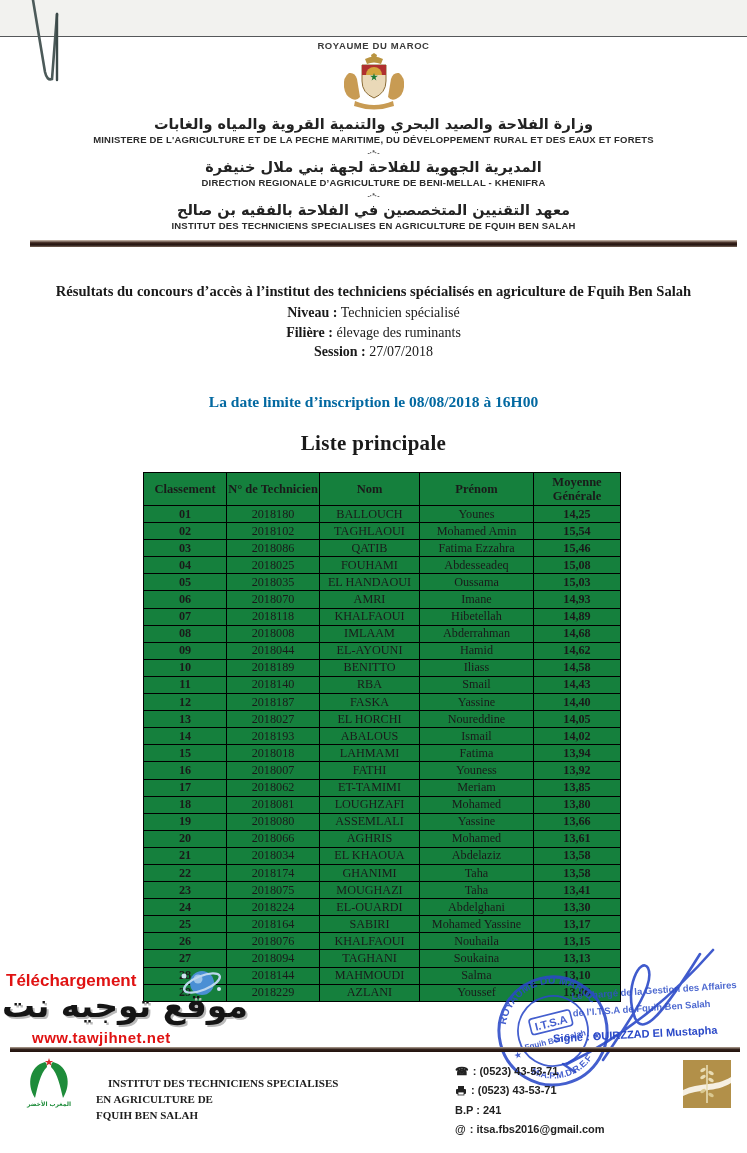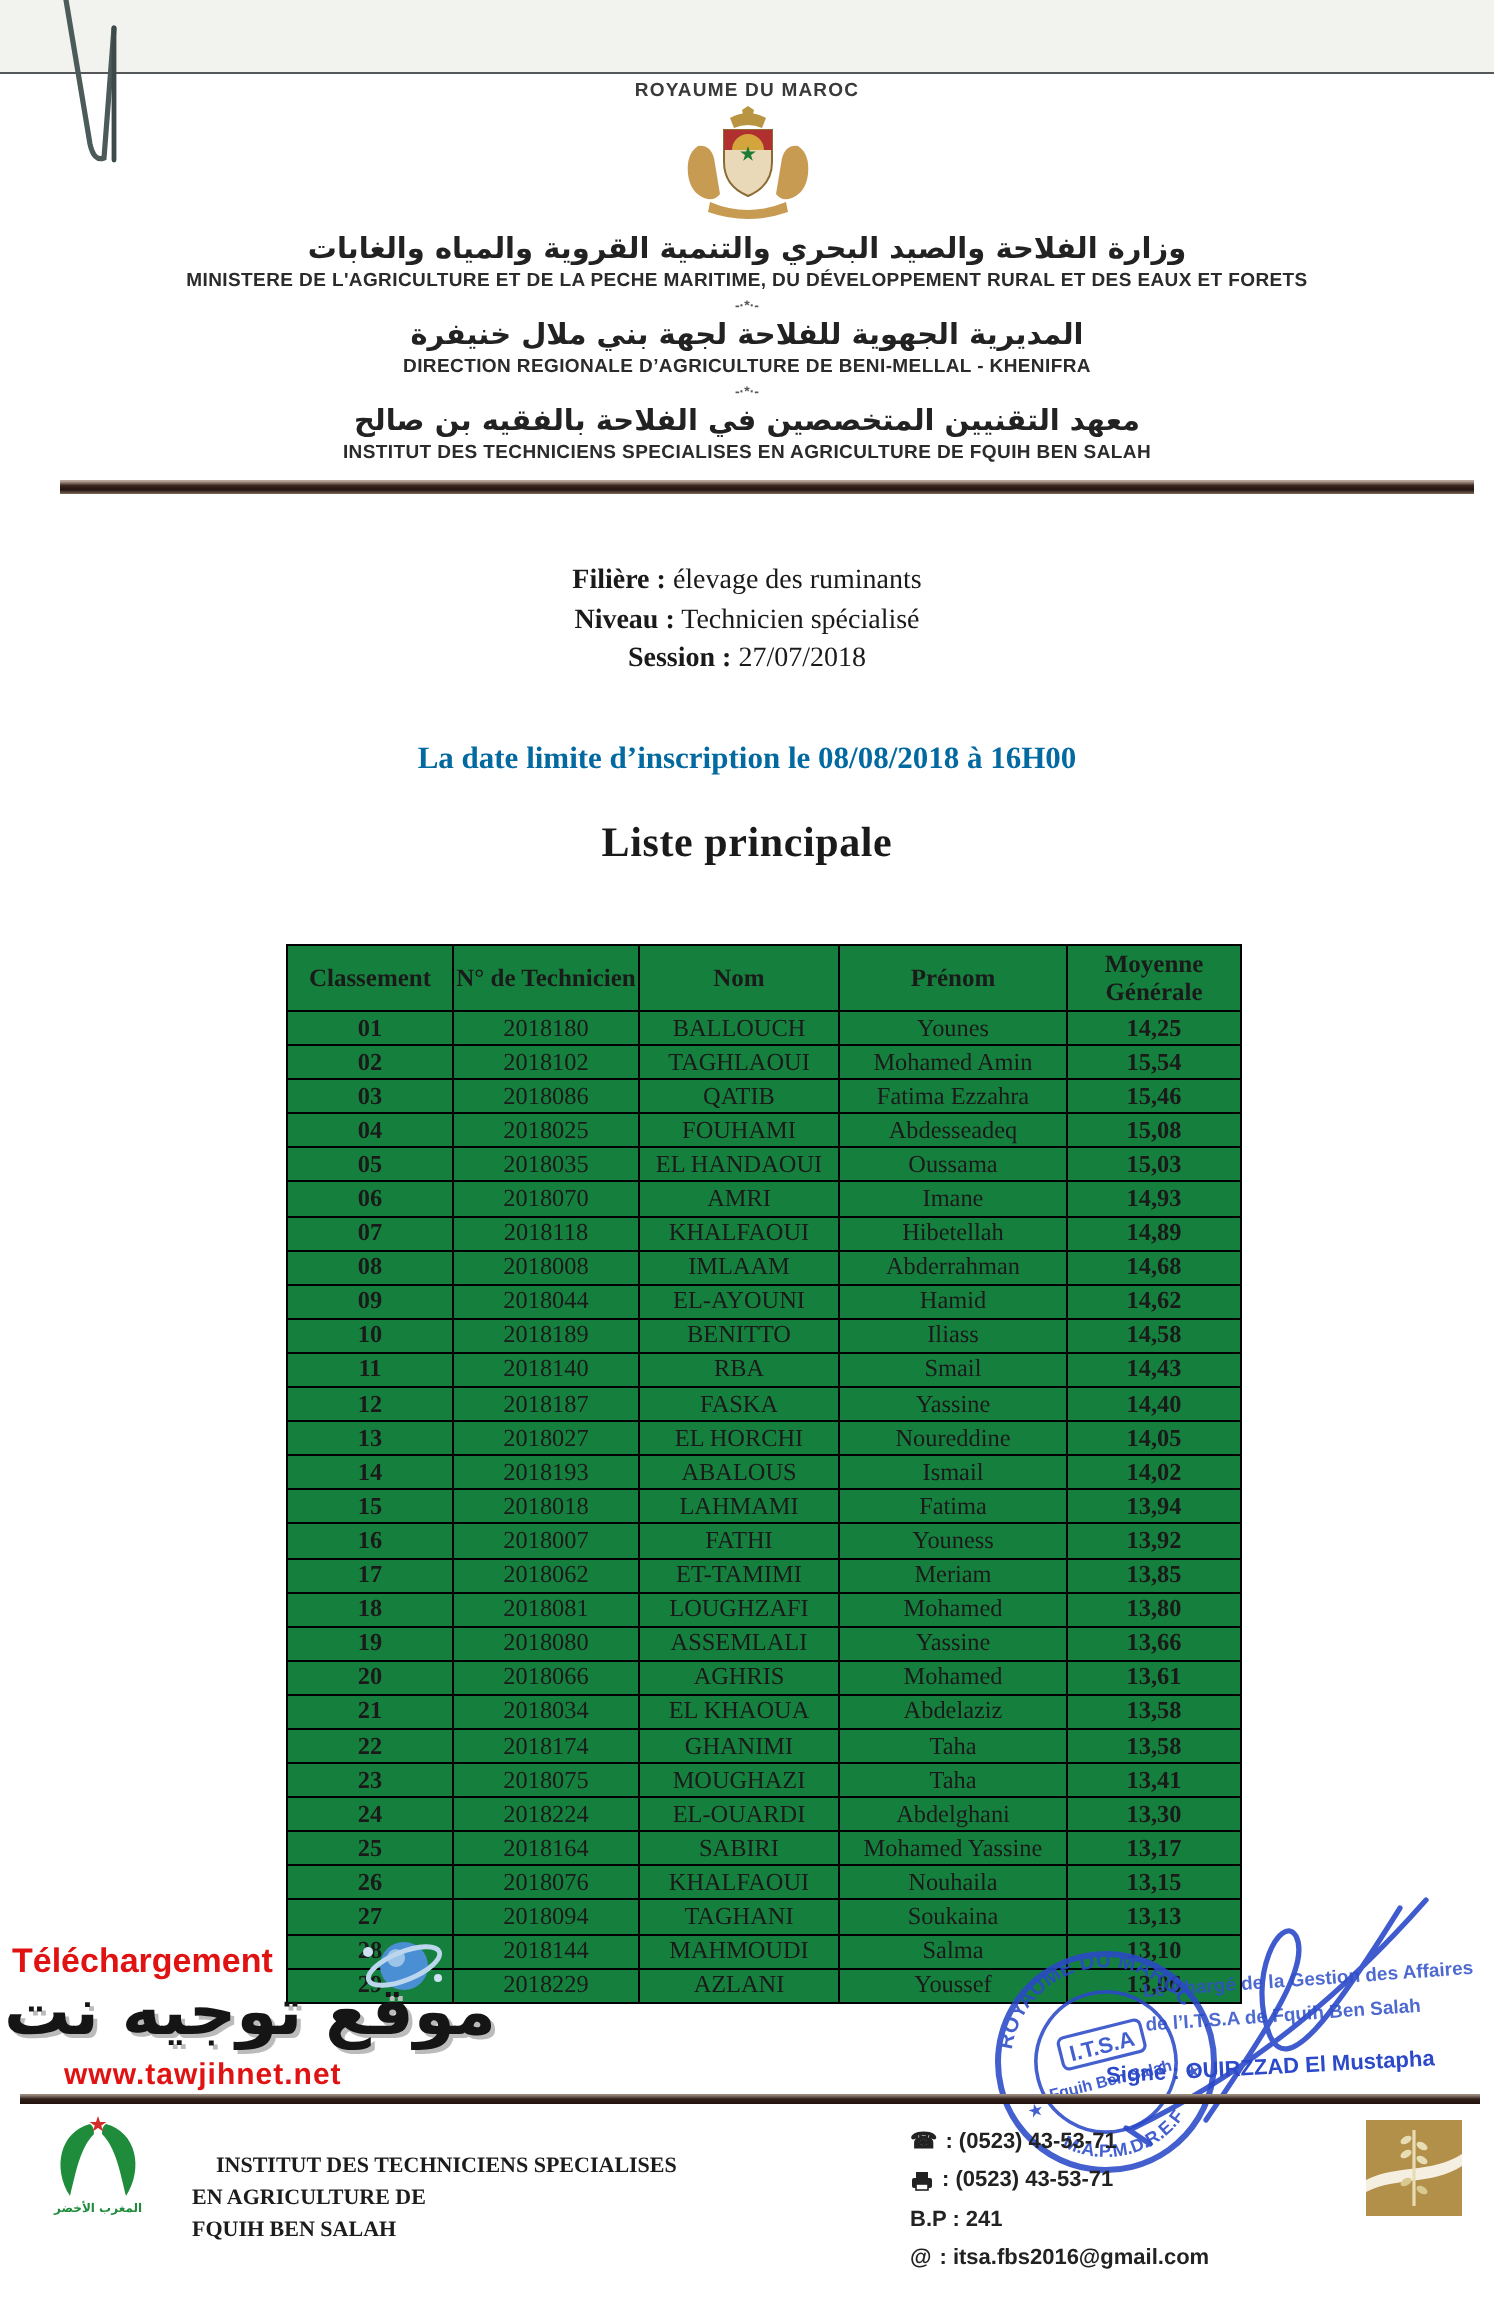--- a/index.html
+++ b/index.html
@@ -97,22 +97,23 @@
     <div class="ar">المديرية الجهوية للفلاحة لجهة بني ملال خنيفرة</div>
     <div class="fr">DIRECTION REGIONALE D’AGRICULTURE DE BENI-MELLAL - KHENIFRA</div>
     <div class="sep">-·*·-</div>
     <div class="ar">معهد التقنيين المتخصصين في الفلاحة بالفقيه بن صالح</div>
     <div class="fr">INSTITUT DES TECHNICIENS SPECIALISES EN AGRICULTURE DE FQUIH BEN SALAH</div>
   </div>
 
   <div class="rule-thick rule-top"></div>
 
   <div class="titleblock">
+    <div class="t-main">Résultats du concours d’accès à l’institut des techniciens spécialisés en agriculture de Fquih Ben Salah</div>
+    <div class="t-sub"><b>Niveau :</b><span> Technicien spécialisé</span></div>
     <div class="t-sub"><b>Filière :</b><span> élevage des ruminants</span></div>
-    <div class="t-sub"><b>Niveau :</b><span> Technicien spécialisé</span></div>
     <div class="t-sub"><b>Session :</b><span> 27/07/2018</span></div>
     <div class="t-red">La date limite d’inscription le 08/08/2018 à 16H00</div>
     <div class="t-list">Liste principale</div>
   </div>
 
   <table class="results">
     <colgroup>
         <col style="width:83px">
         <col style="width:93px">
         <col style="width:100px">

